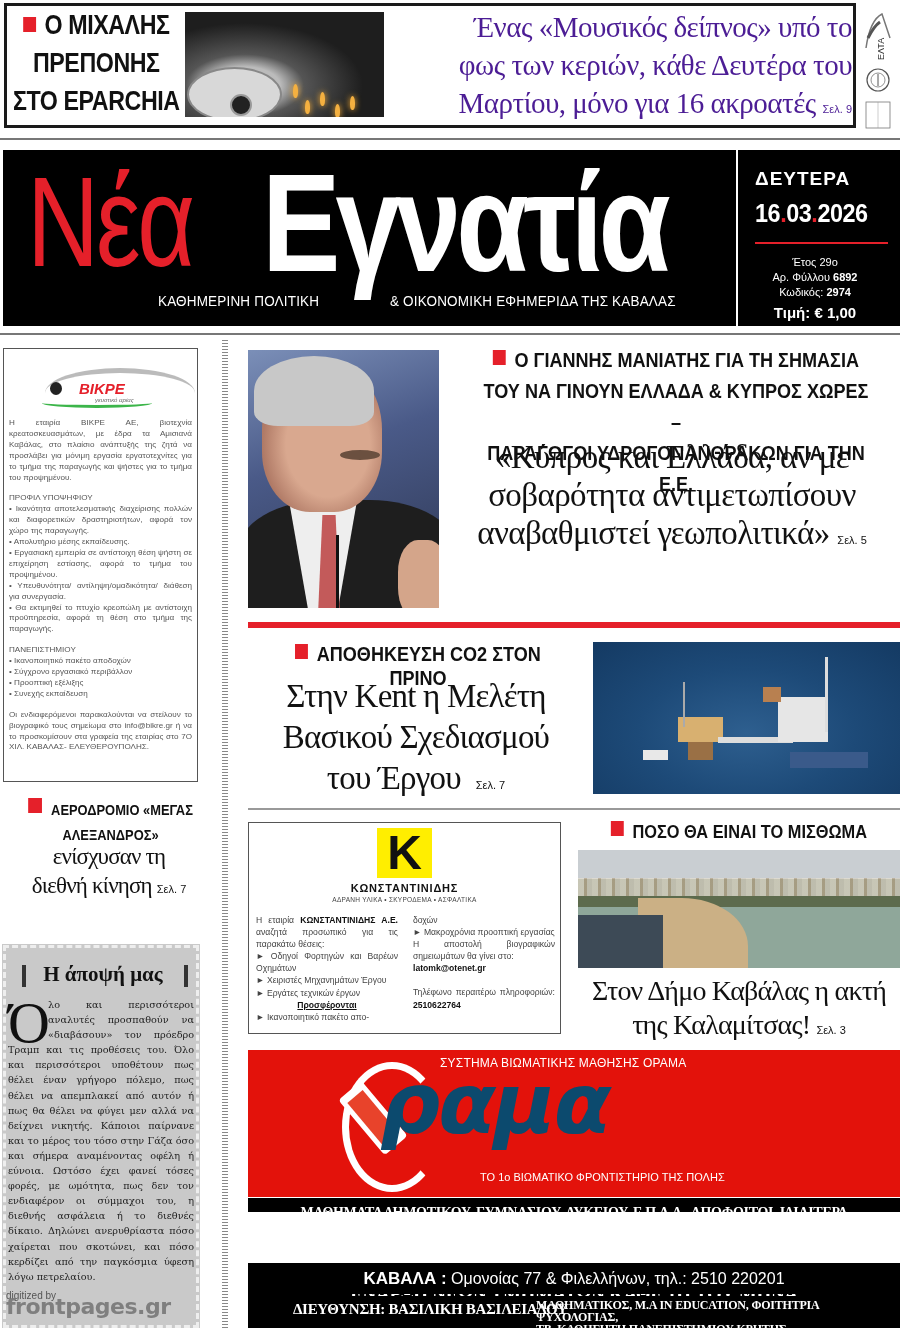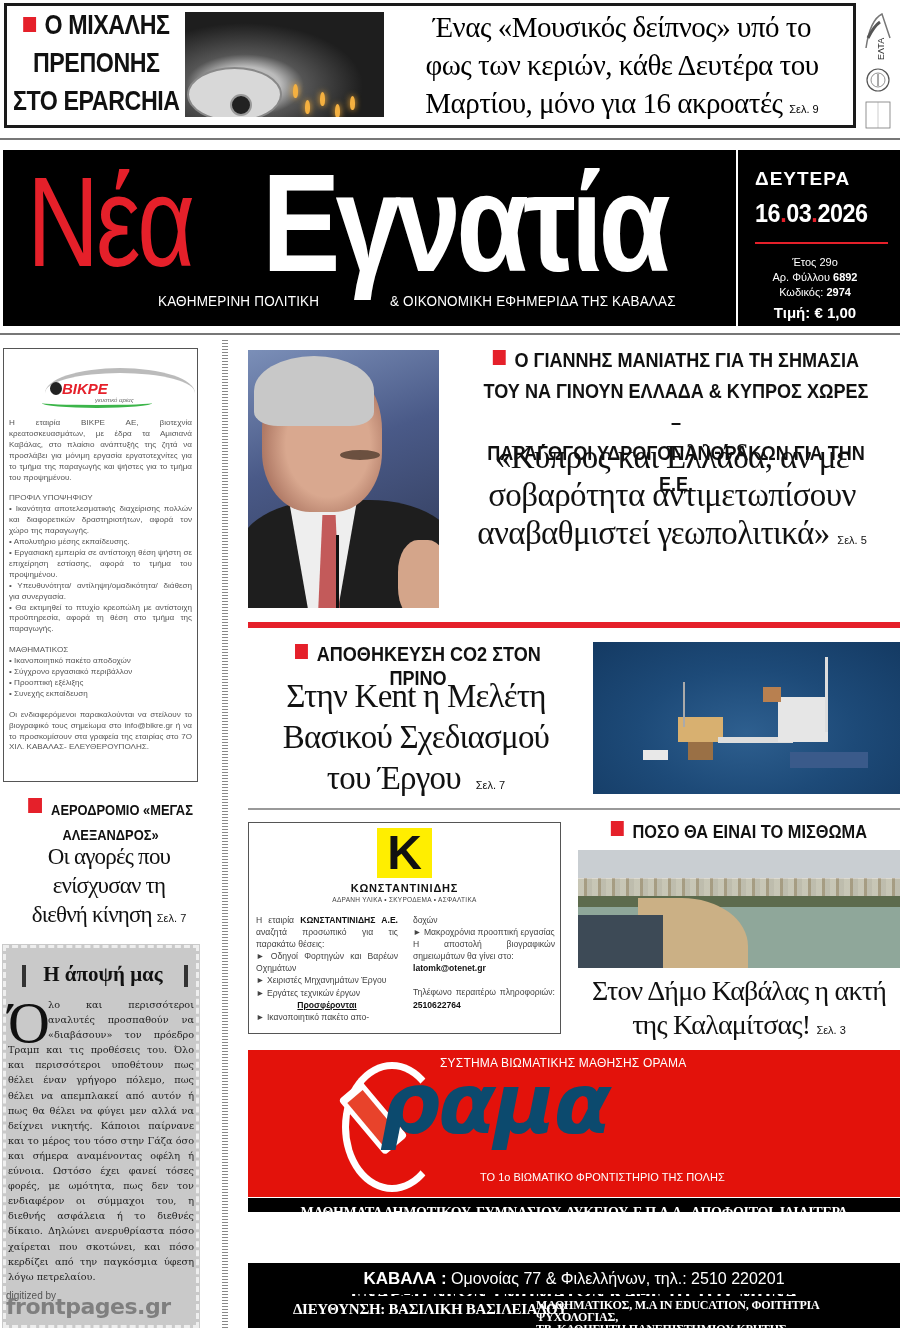--- a/index.html
+++ b/index.html
@@ -7,21 +7,21 @@
   .abs { position: absolute; }
 
   
   .teaser { left: 4px; top: 3px; width: 852px; height: 125px; border: 3px solid #1a1a1a; }
   .teaser-left { left: 12px; top: 6px; width: 168px; text-align: center; font-family: "Liberation Sans Narrow","Liberation Sans", sans-serif; font-weight: bold; font-size: 27px; line-height: 38px; color: #111; letter-spacing: -0.5px; transform: scaleX(0.86); transform-origin: left top; width: 196px; }
   .red-sq { display: inline-block; width: 15px; height: 15px; background: #e5202a; margin-right: 10px; vertical-align: 2px; }
   .teaser-photo { left: 185px; top: 12px; width: 199px; height: 105px; background: radial-gradient(ellipse at 30% 70%, #bbb 0 18%, #555 30%, #1e1e1e 60%), #222; overflow: hidden; }
   .teaser-photo .oud { position: absolute; left: 2px; top: 55px; width: 95px; height: 55px; border-radius: 50%; background: #d8d8d8; border: 2px solid #888; }
   .teaser-photo .oud-hole { position: absolute; left: 45px; top: 82px; width: 22px; height: 22px; border-radius: 50%; background: #222; border: 2px solid #999; }
   .teaser-photo .candle { position: absolute; width: 5px; height: 14px; border-radius: 50% 50% 40% 40%; background: #f4b040; box-shadow: 0 0 6px #ffb030; }
-  .teaser-text { left: 392px; top: 8px; width: 460px; font-family: "Liberation Serif", serif; font-size: 29px; line-height: 38px; text-align: center; color: #000000; letter-spacing: -0.5px; }
+  .teaser-text { left: 392px; top: 8px; width: 460px; font-family: "Liberation Serif", serif; font-size: 29px; line-height: 38px; text-align: right; color: #4c1d95; letter-spacing: -0.5px; }
   .sel { font-family: "Liberation Sans", sans-serif; font-size: 11px; letter-spacing: 0; }
   .elta { left: 862px; top: 8px; width: 32px; height: 122px; }
 
   
   .rule { left: 0; width: 900px; height: 2px; background: #777; }
   .mast { left: 3px; top: 150px; width: 733px; height: 176px; background: #000; }
   .mast-date { left: 738px; top: 150px; width: 162px; height: 176px; background: #000; }
   .logo-nea { left: 27px; top: 158px; font-family: "Liberation Sans", sans-serif; font-size: 128px; line-height: 128px; color: #e5202a; letter-spacing: -4px; transform: scaleX(0.78); transform-origin: left top; font-weight: normal; }
   .logo-egnatia { left: 262px; top: 158px; font-family: "Liberation Sans", sans-serif; font-weight: bold; font-size: 140px; line-height: 130px; color: #fff; letter-spacing: -6px; transform: scaleX(0.84); transform-origin: left top; }
   .tagline { top: 292px; font-size: 15px; color: #fff; letter-spacing: 0.2px; transform: scaleX(0.9); transform-origin: left top; }
@@ -30,21 +30,21 @@
   .date-dot { color: #e5202a; }
   .date-rule { left: 755px; top: 242px; width: 133px; height: 2px; background: #e5202a; }
   .meta { left: 745px; width: 140px; text-align: center; color: #fff; font-size: 11px; line-height: 15px; }
   .meta b { font-weight: bold; }
   .price { left: 745px; top: 304px; width: 140px; text-align: center; color: #fff; font-weight: bold; font-size: 15px; }
 
   
   .ad-vikre { left: 3px; top: 348px; width: 195px; height: 434px; border: 1px solid #555; padding: 0 6px; }
   .vikre-logo { left: 40px; top: 368px; width: 120px; height: 44px; }
   .vikre-swoosh { position: absolute; left: 5px; top: 0px; width: 150px; height: 50px; border-top: 5px solid #bbb; border-radius: 60% 60% 0 0; }
-  .vikre-name { position: absolute; left: 22px; top: 12px; color: #e5202a; font-weight: bold; font-style: italic; font-size: 15px; }
+  .vikre-name { position: absolute; left: 22px; top: 12px; color: #e5202a; font-weight: bold; font-style: italic; font-size: 15px; padding-left: 17px; }
   .vikre-ico { position: absolute; left: 10px; top: 14px; width: 12px; height: 13px; border-radius: 50%; background: #222; }
   .vikre-green { position: absolute; left: 2px; top: 30px; width: 110px; height: 10px; border-bottom: 3px solid #3cb54a; border-radius: 0 0 50% 50%; }
   .vikre-sub { position: absolute; left: 55px; top: 29px; font-size: 6px; color: #666; font-style: italic; }
   .ad-text { left: 9px; width: 183px; font-size: 8.1px; line-height: 10.9px; color: #555; text-align: justify; }
   .ad-text p { margin-bottom: 0; }
   .ad-text .gap { height: 10px; }
 
   
   .vsep { left: 222px; top: 340px; width: 6px; height: 988px; background: repeating-linear-gradient(to bottom, #888 0 1px, transparent 1px 3px); }
 
@@ -184,37 +184,36 @@
 <div class="abs ad-text" style="top:418px">
   <p>Η εταιρία ΒΙΚΡΕ ΑΕ, βιοτεχνία κρεατοσκευασμάτων, με έδρα τα Αμισιανά Καβάλας, στο πλαίσιο ανάπτυξής της ζητά να προσλάβει για μόνιμη εργασία εργατοτεχνίτες για το τμήμα της παραγωγής και ψήστες για το τμήμα του προψημένου.</p>
   <div class="gap"></div>
   <p>ΠΡΟΦΙΛ ΥΠΟΨΗΦΙΟΥ</p>
   <p>• Ικανότητα αποτελεσματικής διαχείρισης πολλών και διαφορετικών δραστηριοτήτων, αφορά τον χώρο της παραγωγής.</p>
   <p>• Απολυτήριο μέσης εκπαίδευσης.</p>
   <p>• Εργασιακή εμπειρία σε αντίστοιχη θέση ψήστη σε επιχείρηση εστίασης, αφορά το τμήμα του προψημένου.</p>
   <p>• Υπευθυνότητα/ αντίληψη/ομαδικότητα/ διάθεση για συνεργασία.</p>
   <p>• Θα εκτιμηθεί το πτυχίο κρεοπώλη με αντίστοιχη προϋπηρεσία, αφορά τη θέση στο τμήμα της παραγωγής.</p>
   <div class="gap"></div>
-  <p>ΜΑΘΗΜΑΤΙΚΟΣ</p>
+  <p>ΠΑΝΕΠΙΣΤΗΜΙΟΥ</p>
   <p>• Ικανοποιητικό πακέτο αποδοχών</p>
   <p>• Σύγχρονο εργασιακό περιβάλλον</p>
   <p>• Προοπτική εξέλιξης</p>
   <p>• Συνεχής εκπαίδευση</p>
   <div class="gap"></div>
   <p>Οι ενδιαφερόμενοι παρακαλούνται να στείλουν το βιογραφικό τους σημείωμα στο info@bikre.gr ή να το προσκομίσουν στα γραφεία της εταιρίας στο 7Ο ΧΙΛ. ΚΑΒΑΛΑΣ- ΕΛΕΥΘΕΡΟΥΠΟΛΗΣ.</p>
 </div>
 
 <div class="abs vsep"></div>
 
 <div class="abs kicker airport-kicker">
   <div><span class="red-sq"></span><span>ΑΕΡΟΔΡΟΜΙΟ «ΜΕΓΑΣ</span></div>
   <div>ΑΛΕΞΑΝΔΡΟΣ»</div>
 </div>
 <div class="abs airport-head">
-  <div>Οι αγορές που</div>
   <div>ενίσχυσαν τη</div>
   <div><span>διεθνή κίνηση</span> <span class="sel">Σελ. 7</span></div>
 </div>
 
 <div class="abs opinion"></div>
 <div class="abs op-bar" style="left:22px"></div>
 <div class="abs op-bar" style="left:184px"></div>
 <div class="abs op-title">Η άποψή μας</div>
 <div class="abs op-dropcap">Ό</div>
 <div class="abs op-text">

